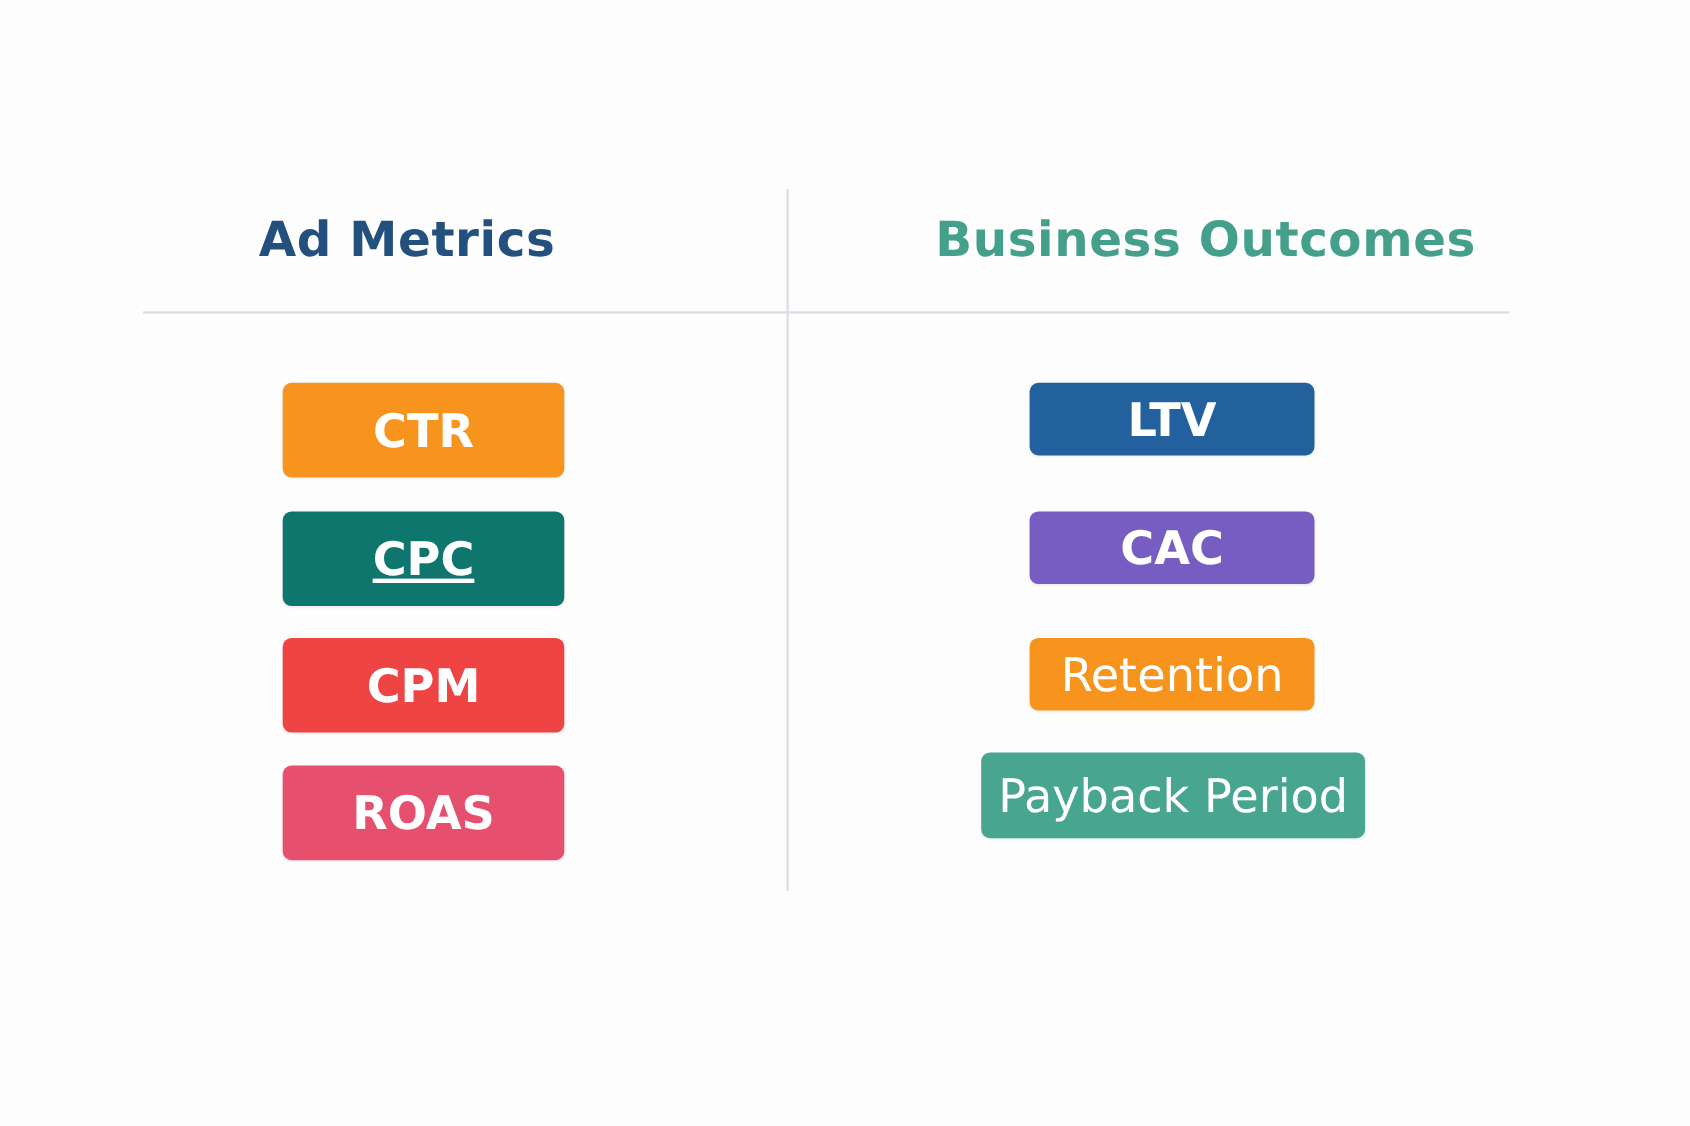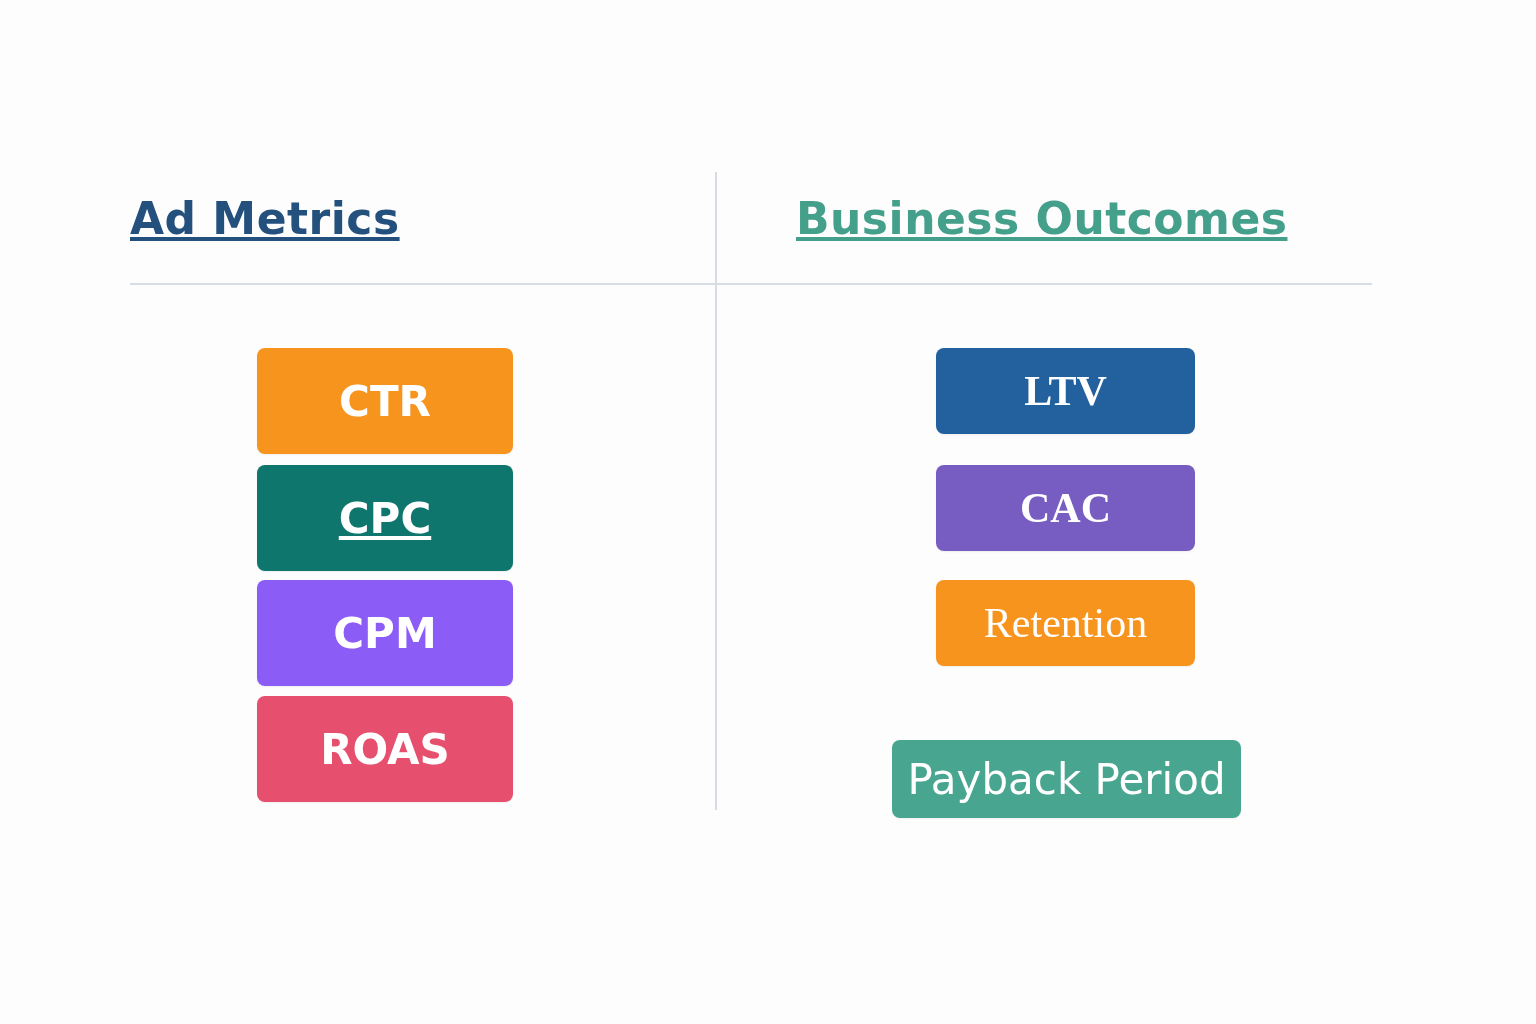--- a/index.html
+++ b/index.html
@@ -14,70 +14,69 @@
       position: absolute; left: 715px; top: 172px;
       width: 2px; height: 638px; background: #d8dce3;
     }
     .hline {
       position: absolute; left: 130px; top: 283px;
       width: 1242px; height: 2px; background: #d8dce3;
     }
     .col-title {
       position: absolute; top: 190px;
       font-size: 44px; font-weight: bold;
-      text-align: left; line-height: 58px;
+      text-align: center; line-height: 58px;
       letter-spacing: 0.5px;
-      text-decoration: underline;
     }
     .title-left { left: 130px; width: 480px; color: #24507e; }
     .title-right { left: 796px; width: 600px; color: #44a08a; }
     .pill {
       position: absolute;
       border-radius: 8px;
       color: #ffffff;
       font-weight: bold;
       font-size: 42px;
       display: flex; align-items: center; justify-content: center;
       box-shadow: 0 1px 2px rgba(0,0,0,0.06);
     }
     .pill.regular { font-weight: normal; }
-    .left-pill { left: 257px; width: 256px; height: 106px; }
-    .right-pill { left: 936px; width: 259px; height: 86px; font-family: Liberation Serif, serif; }
+    .left-pill { left: 257px; width: 256px; height: 86px; }
+    .right-pill { left: 936px; width: 259px; height: 66px; }
     .wide-pill { left: 892px; width: 349px; height: 78px; font-size: 42px; }
   </style>
 </head>
 <body>
 
 <div class="vline"></div>
 <div class="hline"></div>
 
 <div class="col-title title-left">Ad Metrics</div>
 <div class="col-title title-right">Business Outcomes</div>
 
 <div>
   <div class="pill left-pill" style="top:348px;background:#f7941d;">
     <span>CTR</span>
   </div>
   <div class="pill left-pill" style="top:465px;background:#0f766e;text-decoration:underline;">
     <span>CPC</span>
   </div>
-  <div class="pill left-pill" style="top:580px;background:#8b5cf6;">
+  <div class="pill left-pill" style="top:580px;background:#ef4444;">
     <span>CPM</span>
   </div>
   <div class="pill left-pill" style="top:696px;background:#e6506e;">
     <span>ROAS</span>
   </div>
 </div>
 
 <div>
   <div class="pill right-pill" style="top:348px;background:#22609e;">
     <span>LTV</span>
   </div>
   <div class="pill right-pill" style="top:465px;background:#775cc2;align-items:center;">
     <span>CAC</span>
   </div>
   <div class="pill right-pill regular" style="top:580px;background:#f7941d;text-align:right;">
     <span>Retention</span>
   </div>
-  <div class="pill wide-pill regular" style="top:740px;background:#48a690;">
+  <div class="pill wide-pill regular" style="top:684px;background:#48a690;">
     <span>Payback Period</span>
   </div>
 </div>
 
 </body></html>

